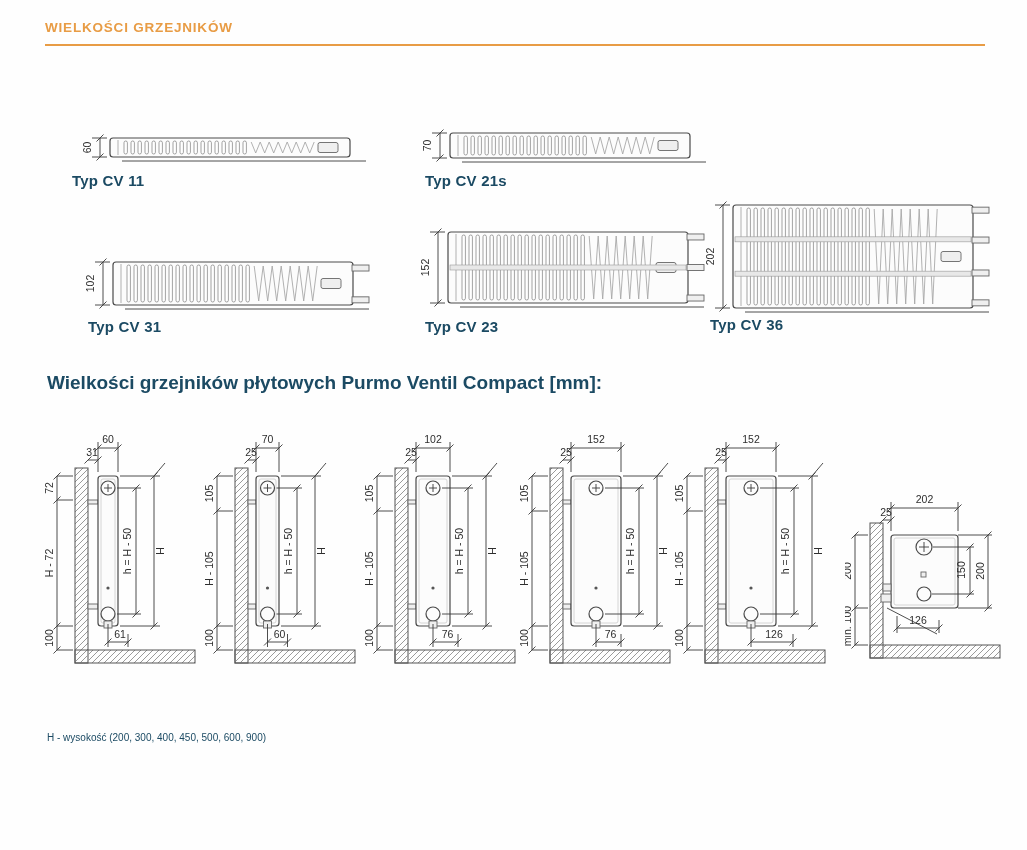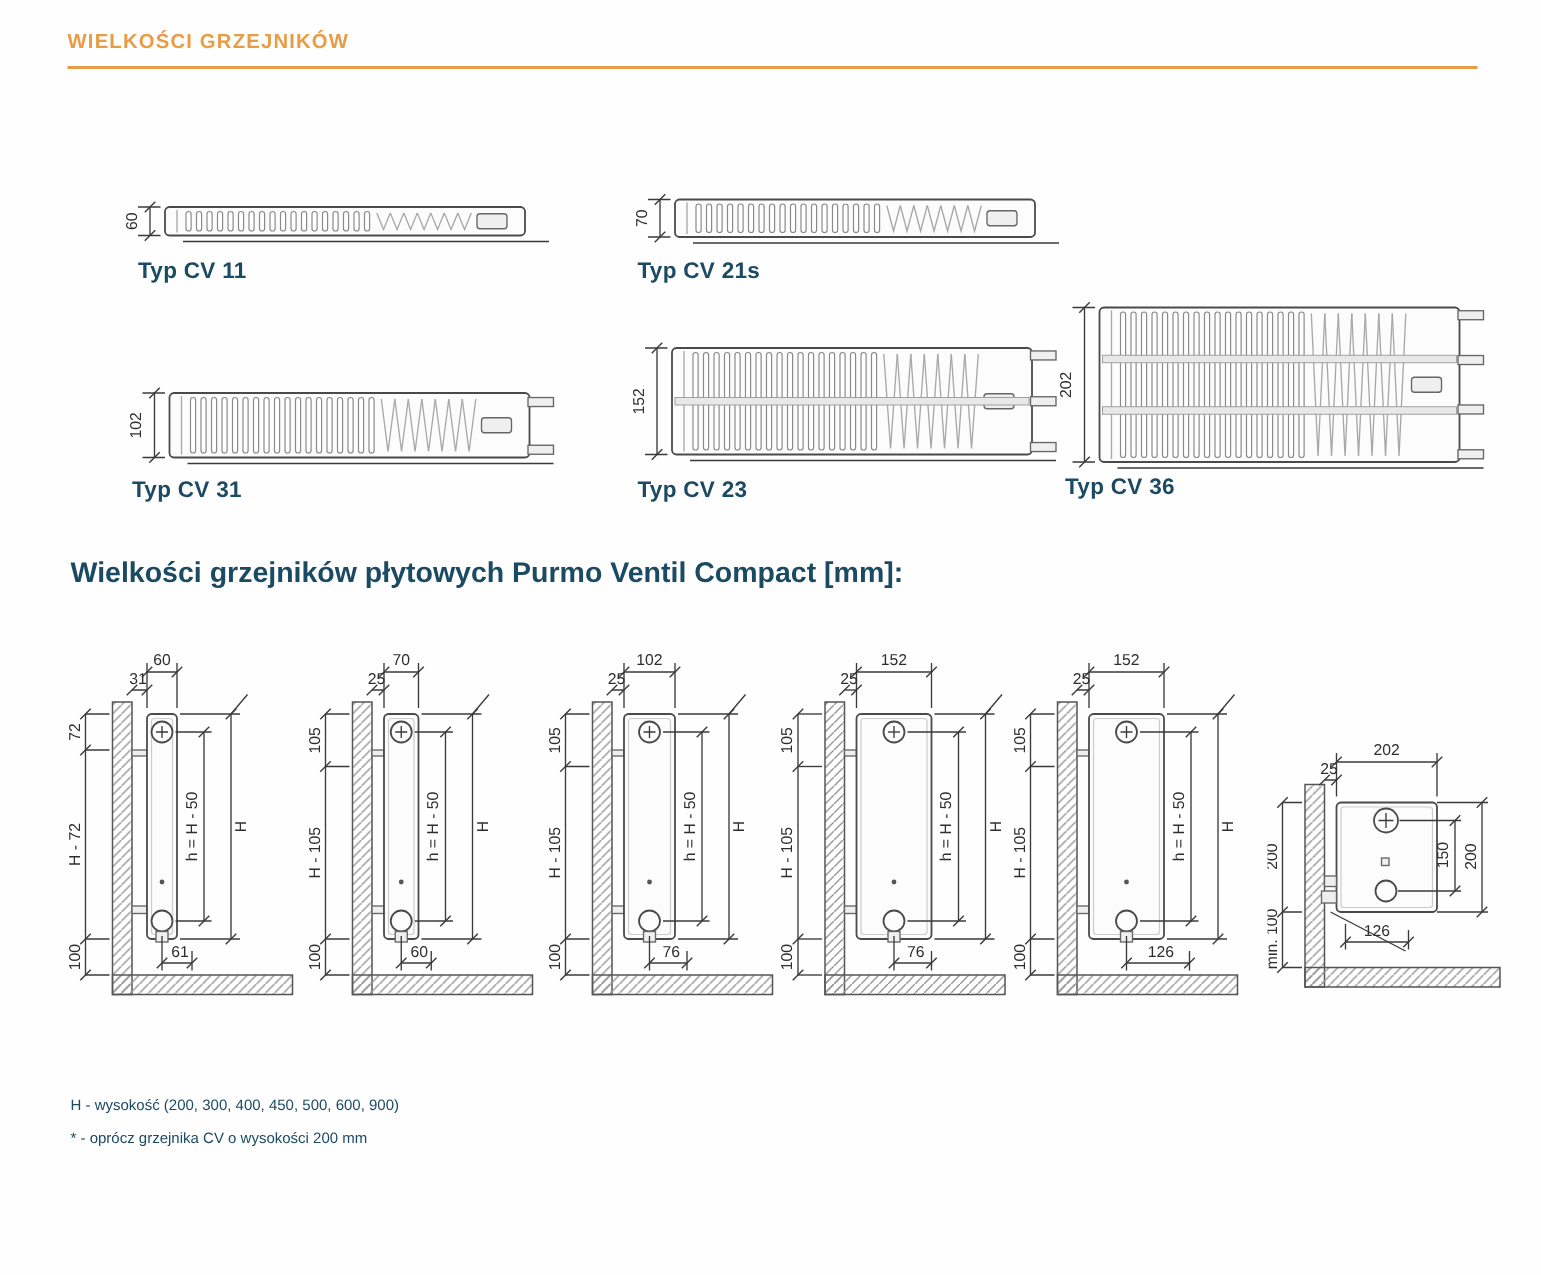--- a/index.html
+++ b/index.html
@@ -3,21 +3,21 @@
 <meta charset="utf-8">
 <style>
   :root{
     --accent:#E89C45;
     --navy:#1B4A63;
     --ink:#333333;
   }
   html,body{margin:0;padding:0;background:#ffffff;}
   .page{
     position:relative;width:1027px;height:850px;background:#fefefe;
-    font-family:"Liberation Sans",sans-serif;overflow:hidden;
+    font-family:"Liberation Sans",sans-serif;overflow:hidden;text-align:center;
   }
   .header-title{
     position:absolute;left:45px;top:20px;color:var(--accent);
     font-size:13.5px;letter-spacing:.8px;font-weight:bold;
   }
   .header-rule{
     position:absolute;left:45px;top:44px;width:940px;height:0;
     border-top:2px solid var(--accent);
   }
   .typ-label{
@@ -243,21 +243,21 @@
         <rect x="236" y="58.5" width="20" height="10" rx="2" class="part"></rect>
         <rect x="30" y="43.833333333333336" width="236" height="5" class="band"></rect>
         <rect x="30" y="78.16666666666667" width="236" height="5" class="band"></rect>
         <rect x="267" y="14.149999999999999" width="17" height="6" class="part"></rect>
         <rect x="267" y="44.02" width="17" height="6" class="part"></rect>
         <rect x="267" y="76.98" width="17" height="6" class="part"></rect>
         <rect x="267" y="106.85" width="17" height="6" class="part"></rect>
         <line x1="40" y1="119" x2="284" y2="119" class="dim"></line>
       </svg></div>
 
-  <div class="typ-label" style="left:92px;top:172px">Typ CV 11</div>
+  <div class="typ-label" style="left:72px;top:172px">Typ CV 11</div>
   <div class="typ-label" style="left:425px;top:172px">Typ CV 21s</div>
   <div class="typ-label" style="left:88px;top:318px">Typ CV 31</div>
   <div class="typ-label" style="left:425px;top:318px">Typ CV 23</div>
   <div class="typ-label" style="left:710px;top:316px">Typ CV 36</div>
 
   <div class="section-title">Wielkości grzejników płytowych Purmo Ventil Compact [mm]:</div>
 
   <div id="sv0" class="drawing" style="left:45px;top:428px"><svg width="166" height="258">
         <defs>
           <pattern id="h0" width="6" height="6" patternUnits="userSpaceOnUse">
@@ -610,16 +610,15 @@
         <line x1="52" y1="188" x2="52" y2="205" class="dim"></line>
         <line x1="94" y1="192" x2="94" y2="205" class="dim"></line>
         <line x1="52" y1="200" x2="94" y2="200" class="dim"></line>
         <line x1="48.5" y1="203.5" x2="55.5" y2="196.5" class="dim"></line>
         <line x1="90.5" y1="203.5" x2="97.5" y2="196.5" class="dim"></line>
         <text x="73" y="196" text-anchor="middle">126</text>
       </svg></div>
 
   <div class="legend">
     <div>H - wysokość (200, 300, 400, 450, 500, 600, 900)</div>
-    <div>* - oprócz grzejnika CV o wysokości 200 mm</div>
   </div>
 
 </div>
 
 </body></html>

